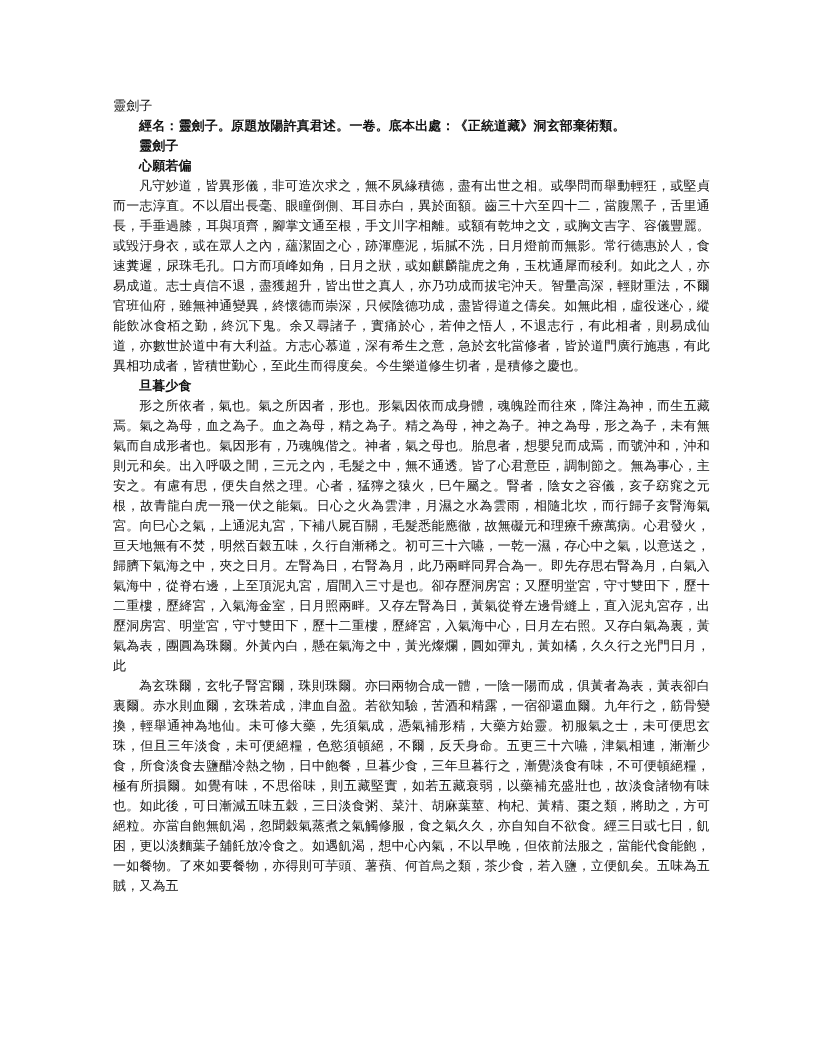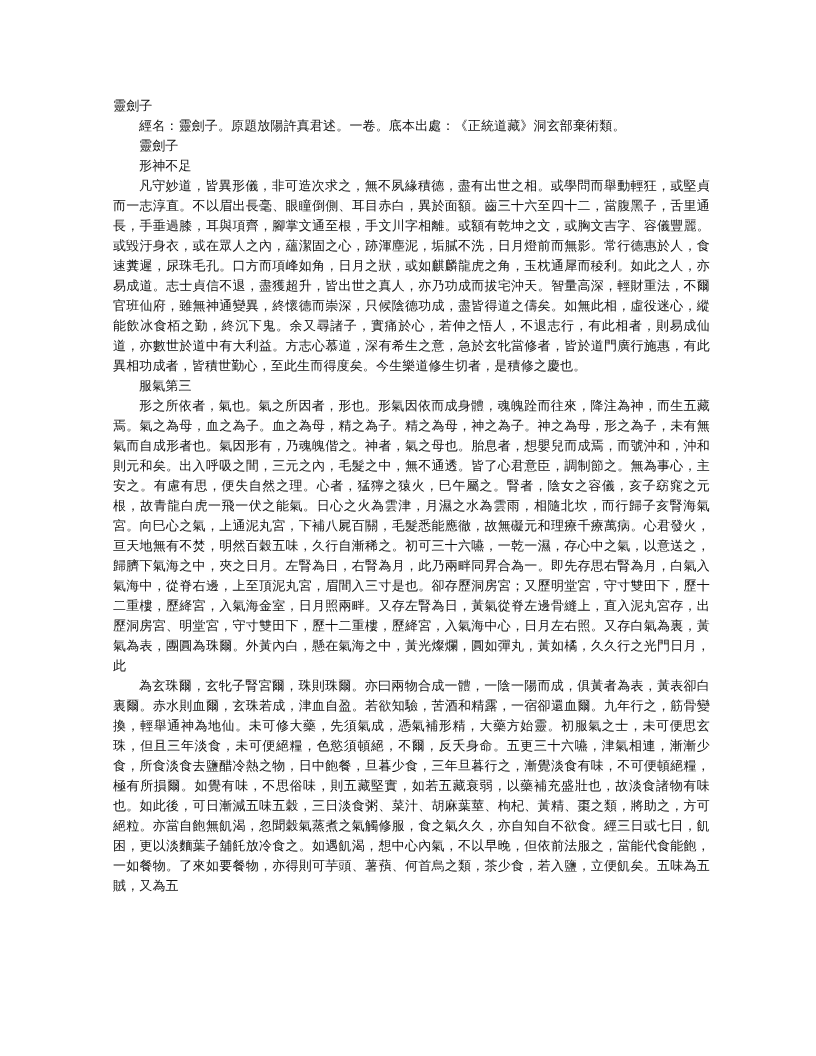--- a/index.html
+++ b/index.html
@@ -41,20 +41,21 @@
     word-break: break-all;
     overflow-wrap: break-word;
   }
   
   p.heading {
     margin: 0;
     padding: 0;
     text-indent: 2em;
     text-align: left;
     white-space: nowrap;
+    font-weight: bold;
   }
   p.title-line {
     margin: 0;
     padding: 0;
     text-indent: 0;
     text-align: left;
     white-space: nowrap;
   }
 </style>
 </head>
@@ -64,24 +65,24 @@
   <div class="doc-body">
 
     <p class="title-line">靈劍子</p>
 
     <p class="heading">經名：靈劍子。原題放陽許真君述。一卷。底本出處：《正統道藏》洞玄部棄術類。</p>
 
     <p class="heading">靈劍子</p>
 
 
 
-    <p class="heading">形神不足</p>
+    <p class="heading">心願若偏</p>
 
     <p class="para">凡守妙道，皆異形儀，非可造次求之，無不夙緣積德，盡有出世之相。或學問而舉動輕狂，或堅貞而一志淳直。不以眉出長毫、眼瞳倒側、耳目赤白，異於面額。齒三十六至四十二，當腹黑子，舌里通長，手垂過膝，耳與項齊，腳掌文通至根，手文川字相離。或額有乾坤之文，或胸文吉字、容儀豐麗。或毀汙身衣，或在眾人之內，蘊潔固之心，跡渾塵泥，垢膩不洗，日月燈前而無影。常行德惠於人，食速糞遲，尿珠毛孔。口方而項峰如角，日月之狀，或如麒麟龍虎之角，玉枕通犀而稜利。如此之人，亦易成道。志士貞信不退，盡獲超升，皆出世之真人，亦乃功成而拔宅沖天。智量高深，輕財重法，不爾官班仙府，雖無神通變異，終懷德而崇深，只候陰德功成，盡皆得道之儔矣。如無此相，虛役迷心，縱能飲冰食栢之勤，終沉下鬼。余又尋諸子，實痛於心，若伸之悟人，不退志行，有此相者，則易成仙道，亦數世於道中有大利益。方志心慕道，深有希生之意，急於玄牝當修者，皆於道門廣行施惠，有此異相功成者，皆積世勤心，至此生而得度矣。今生樂道修生切者，是積修之慶也。</p>
 
-    <p class="heading">服氣第三</p>
+    <p class="heading">旦暮少食</p>
 
     <p class="para">形之所依者，氣也。氣之所因者，形也。形氣因依而成身體，魂魄跧而往來，降注為神，而生五藏焉。氣之為母，血之為子。血之為母，精之為子。精之為母，神之為子。神之為母，形之為子，未有無氣而自成形者也。氣因形有，乃魂魄偕之。神者，氣之母也。胎息者，想嬰兒而成焉，而號沖和，沖和則元和矣。出入呼吸之間，三元之內，毛髮之中，無不通透。皆了心君意臣，調制節之。無為事心，主安之。有慮有思，便失自然之理。心者，猛獰之猿火，巳午屬之。腎者，陰女之容儀，亥子窈窕之元根，故青龍白虎一飛一伏之能氣。日心之火為雲津，月濕之水為雲雨，相隨北坎，而行歸子亥腎海氣宮。向巳心之氣，上通泥丸宮，下補八屍百關，毛髮悉能應徹，故無礙元和理療千療萬病。心君發火，亘天地無有不焚，明然百穀五味，久行自漸稀之。初可三十六嚥，一乾一濕，存心中之氣，以意送之，歸臍下氣海之中，夾之日月。左腎為日，右腎為月，此乃兩畔同昇合為一。即先存思右腎為月，白氣入氣海中，從脊右邊，上至頂泥丸宮，眉間入三寸是也。卻存歷洞房宮；又歷明堂宮，守寸雙田下，歷十二重樓，歷絳宮，入氣海金室，日月照兩畔。又存左腎為日，黃氣從脊左邊骨縫上，直入泥丸宮存，出歷洞房宮、明堂宮，守寸雙田下，歷十二重樓，歷絳宮，入氣海中心，日月左右照。又存白氣為裏，黃氣為表，團圓為珠爾。外黃內白，懸在氣海之中，黃光燦爛，圓如彈丸，黃如橘，久久行之光門日月，此</p>
 
     <p class="para">為玄珠爾，玄牝子腎宮爾，珠則珠爾。亦曰兩物合成一體，一陰一陽而成，俱黃者為表，黃表卻白裏爾。赤水則血爾，玄珠若成，津血自盈。若欲知驗，苦酒和精露，一宿卻還血爾。九年行之，筋骨變換，輕舉通神為地仙。未可修大藥，先須氣成，憑氣補形精，大藥方始靈。初服氣之士，未可便思玄珠，但且三年淡食，未可便絕糧，色慾須頓絕，不爾，反夭身命。五更三十六嚥，津氣相連，漸漸少食，所食淡食去鹽醋冷熱之物，日中飽餐，旦暮少食，三年旦暮行之，漸覺淡食有味，不可便頓絕糧，極有所損爾。如覺有味，不思俗味，則五藏堅實，如若五藏衰弱，以藥補充盛壯也，故淡食諸物有味也。如此後，可日漸減五味五穀，三日淡食粥、菜汁、胡麻葉莖、枸杞、黃精、棗之類，將助之，方可絕粒。亦當自飽無飢渴，忽聞穀氣蒸煮之氣觸修服，食之氣久久，亦自知自不欲食。經三日或七日，飢困，更以淡麵葉子舖飥放冷食之。如遇飢渴，想中心內氣，不以早晚，但依前法服之，當能代食能飽，一如餐物。了來如要餐物，亦得則可芋頭、薯蕷、何首烏之類，茶少食，若入鹽，立便飢矣。五味為五賊，又為五</p>
 
   </div>
 </div>
 
 </body></html>

